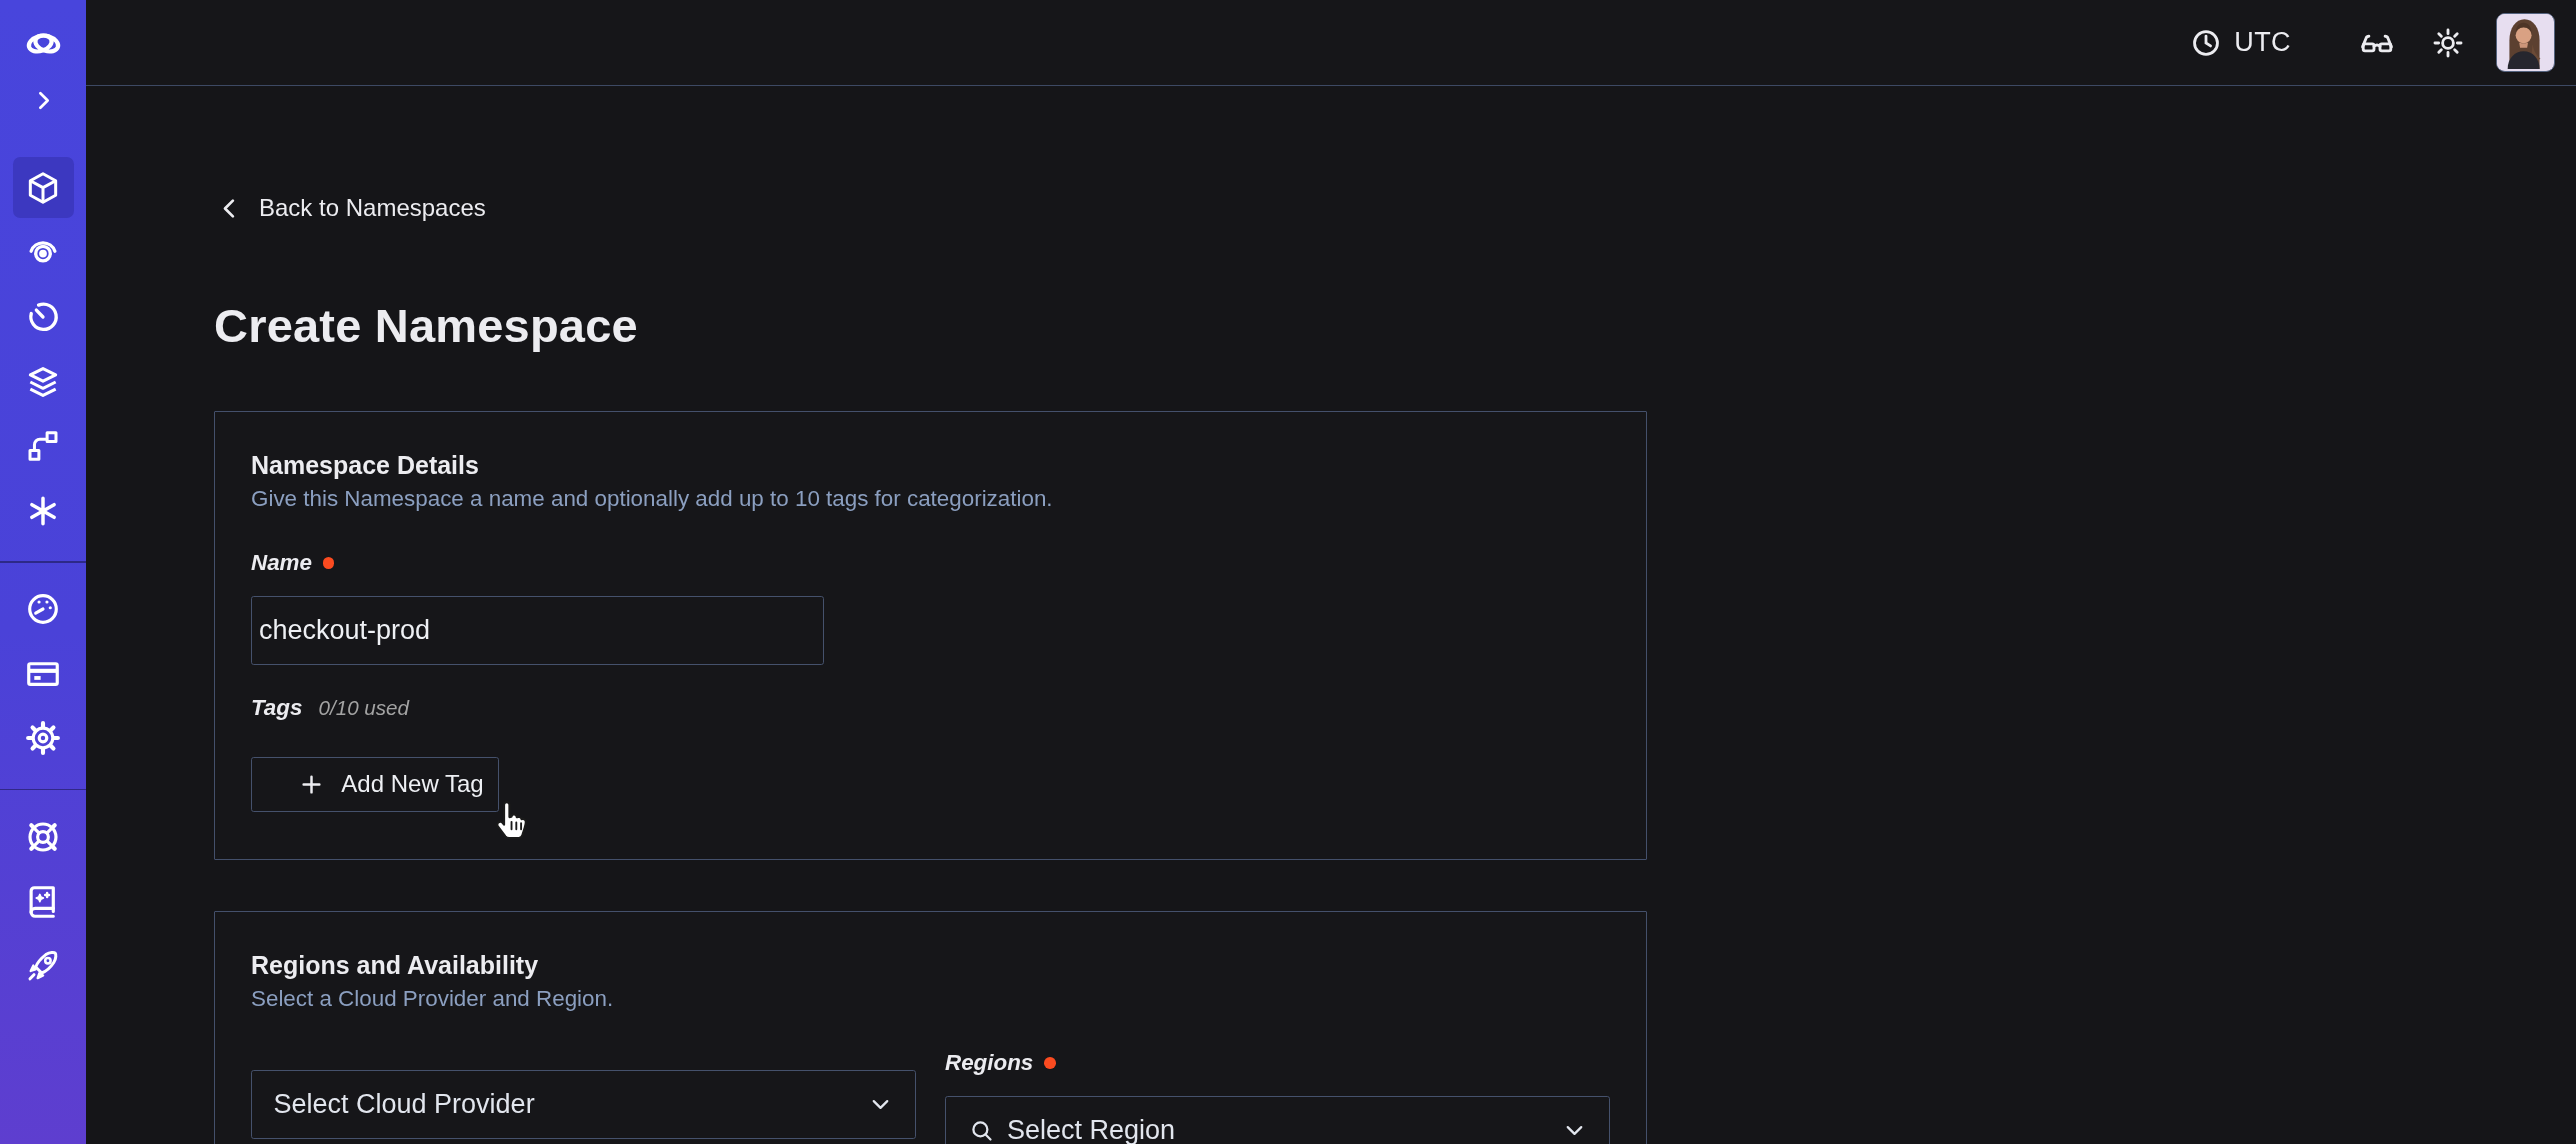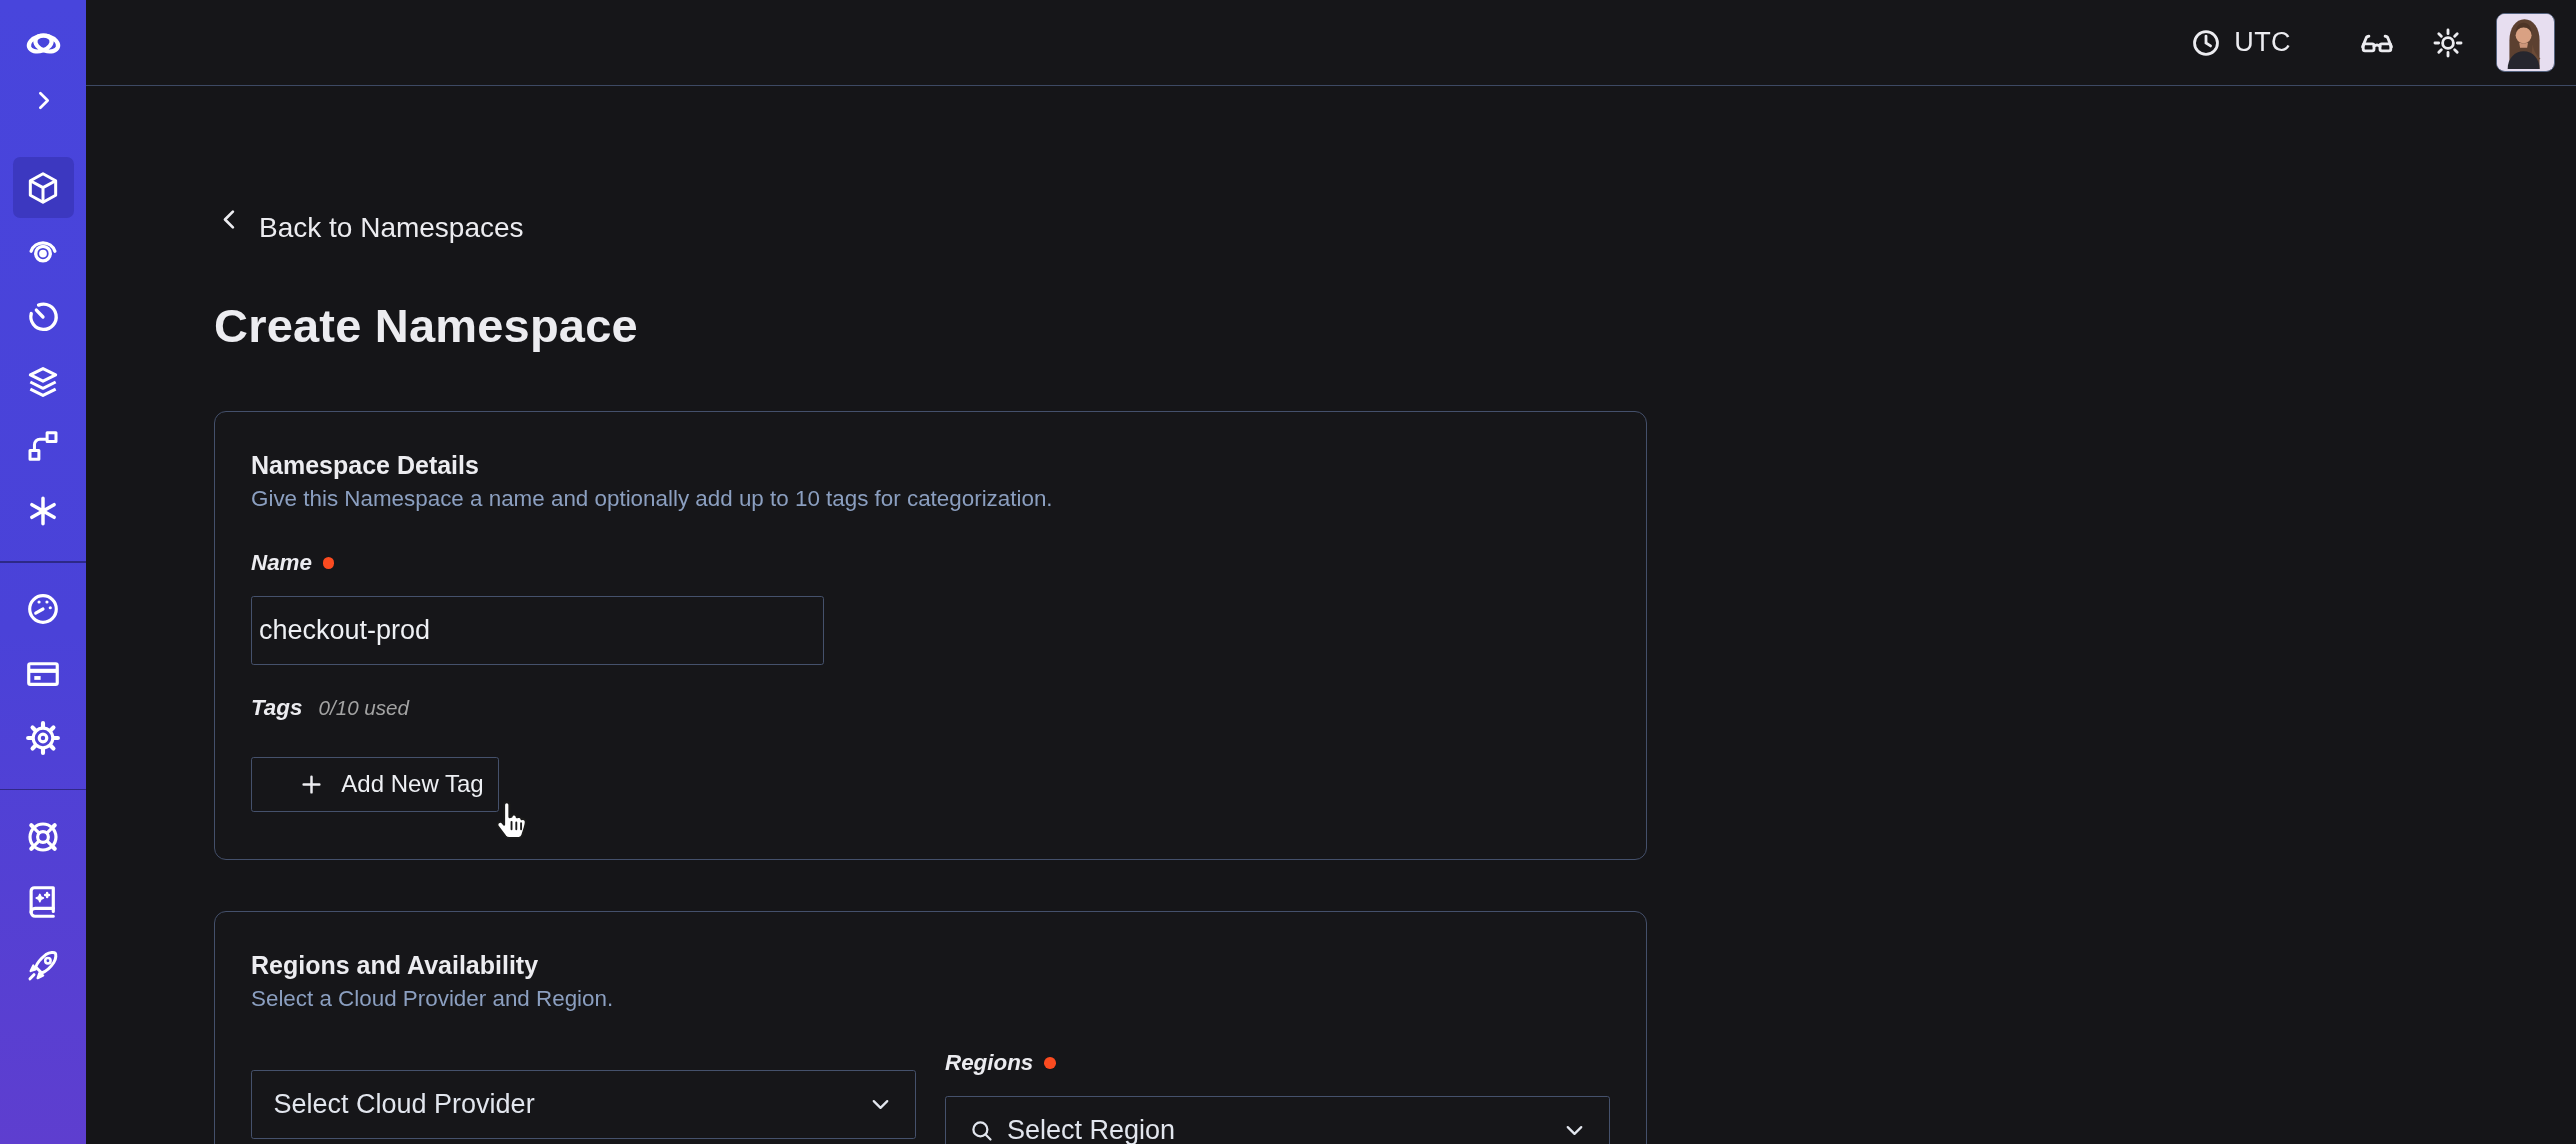--- a/index.html
+++ b/index.html
@@ -22,25 +22,25 @@
     padding-right:21px; color:#ececf0; z-index:4; }
   .tz-group { display:flex; align-items:center; gap:12.5px; margin-right:39px; cursor:pointer; }
   .tz-label { font-size:27px; letter-spacing:0.4px; }
   .top-btn { width:50px; height:50px; display:flex; align-items:center; justify-content:center; margin-left:21.5px; }
   .avatar { width:59px; height:59px; border-radius:9px; border:1.8px solid #54637f;
     overflow:hidden; margin-left:23px; background:#e7def0; }
 
   
   .content { position:absolute; left:86px; top:88px; right:0; bottom:0; color:#ececf0; }
   .back-row { position:absolute; left:130px; top:106px; display:flex; align-items:center; gap:16px; cursor:pointer; }
-  .back-label { font-size:28px; font-weight:500;margin-top:18px; }
+  .back-label { font-size:24px; font-weight:500; }
   .page-title { position:absolute; left:128px; top:210px; font-size:47px; font-weight:600; letter-spacing:0.2px; }
 
   .card { position:absolute; left:128px; width:1433px; background:#161619;
-    border:1.8px solid #44506b; border-radius:12px; padding:39px 36px; }
+    border:1.8px solid #44506b; border-radius:1px; padding:39px 36px; }
   .card1 { top:323px; height:449px; }
   .card2 { top:823px; height:465px; }
   .card-title { font-size:25px; font-weight:600; }
   .card-sub { font-size:22.4px; color:#8b9fc0; margin-top:6px; }
 
   .field-label-row { display:flex; align-items:center; gap:10.7px; margin-top:38px;font-style:italic; }
   .field-label { font-size:22.4px; font-weight:600; }
   .req-dot { width:11.6px; height:11.6px; border-radius:50%; background:#fb4b20; }
   .tags-count { font-size:20.6px; color:#a3a3a3; margin-left:5.4px; }
 

